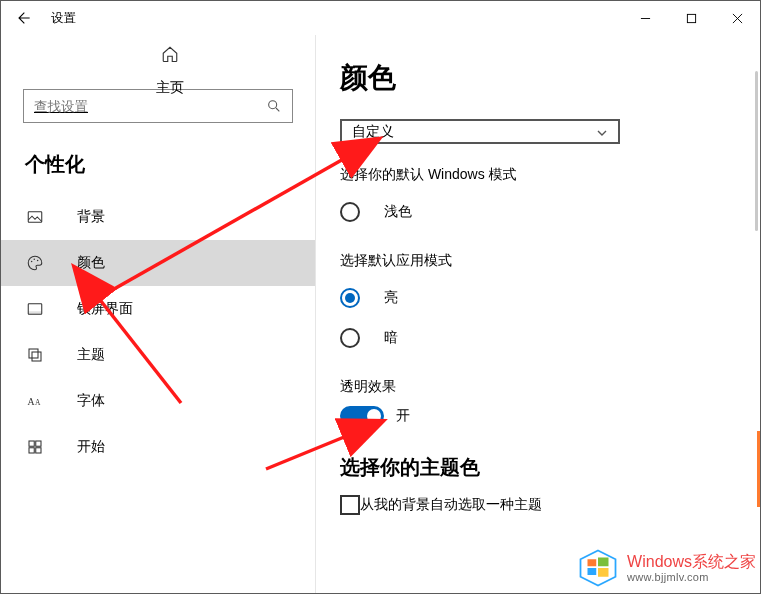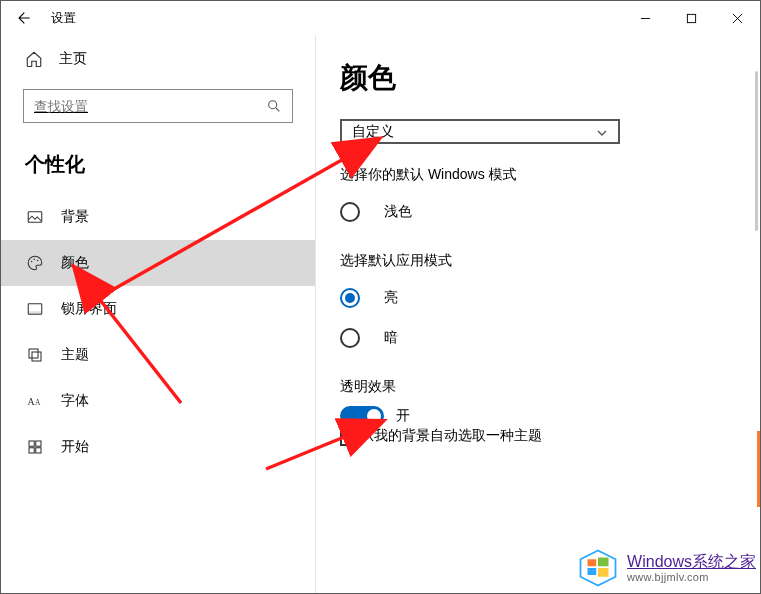--- a/index.html
+++ b/index.html
@@ -12,30 +12,30 @@
   .back-btn svg { width:16px; height:16px; }
   .title-text { font-size: 12.5px; margin-left: 6px; color:#000; }
   .win-controls { margin-left: auto; display:flex; }
   .win-btn { width:46px; height:34px; display:flex; align-items:center; justify-content:center; color:#000; }
   .win-btn svg { width:11px; height:11px; }
 
   .body-area { display:flex; height: calc(100% - 34px); }
 
   
   .sidebar { width: 315px; flex: 0 0 315px; border-right: 1px solid #e6e6e6; position:relative; }
-  .home-row { display:flex; align-items:center; gap:16px; padding: 6px 0 6px 24px; height:40px; margin-top:4px; }
+  .home-row { display:flex; align-items:center; gap:16px; padding: 6px 0 6px 24px; height:40px; margin-top:4px;flex-direction:column; }
   .home-row .icon { width:18px; height:18px; display:flex; align-items:center; justify-content:center; }
   .home-row .label { font-size:14px; }
   .search-wrap { margin: 10px 22px 0 22px; }
   .search-box { width:100%; height:34px; border:1px solid #888; display:flex; align-items:center; padding:0 10px;text-decoration:underline; }
   .search-box input { flex:1; border:none; outline:none; font-size:13.5px; background:transparent; font-family:inherit; }
   .search-box .sicon { width:16px; height:16px; color:#555; }
   .section-title { font-size:20px; font-weight:700; margin: 28px 0 16px 24px; }
   .nav-list { list-style:none; }
-  .nav-item { display:flex; align-items:center; gap:16px; height:46px; padding-left:24px; font-size:14px; cursor:pointer; }
+  .nav-item { display:flex; align-items:center; gap:32px; height:46px; padding-left:24px; font-size:14px; cursor:pointer; }
   .nav-item.selected { background:#d9d9d9; }
   .nav-item .icon { width:20px; height:20px; display:flex; align-items:center; justify-content:center; color:#333; }
   .nav-item .icon svg { width:18px; height:18px; }
 
   
   .content { flex:1; padding: 24px 24px 0 24px; overflow:hidden; position:relative; }
   .page-title { font-size:28px; font-weight:600; margin-bottom: 22px; }
   .combo { width:280px; height:25px; border:2px solid #555; display:flex; align-items:center; justify-content:space-between; padding:0 10px; font-size:14px; }
   .combo .chev { width:12px; height:12px; }
   .subhead { font-size:14px; margin-top:22px; margin-bottom:10px; }
@@ -49,21 +49,21 @@
   .toggle-label { font-size:14px; }
   .big-subhead { font-size:20px; font-weight:600; margin-top:28px; margin-bottom:14px; }
   .check-row { display:flex; align-items:center; gap:0; font-size:14px; }
   .checkbox { width:20px; height:20px; border:2px solid #333; }
 
   
   .arrows { position:absolute; left:0; top:0; width:761px; height:594px; pointer-events:none; }
 
   
   .watermark { position:absolute; right:4px; bottom:4px; display:flex; align-items:center; gap:8px; }
-  .wm-text { font-size:16px; color:#4c1d95; line-height:1.1;text-decoration:underline; }
+  .wm-text { font-size:16px; color:#ef4444; line-height:1.1; }
   .wm-url { font-size:11px; color:#666; letter-spacing:0.3px; }
   .wm-logo { width:42px; height:42px; }
 
   
   .scrollbar { position:absolute; right:2px; top:36px; width:3px; height:160px; background:#c9c9c9; border-radius:2px; }
   
   .orange-edge { position:absolute; right:0; top:430px; width:3px; height:76px; background:#ff7a2e; }
 </style>
 </head>
 <body>
@@ -210,20 +210,21 @@
         <span class="radio"></span>
         <span>暗</span>
       </div>
 
       <div class="subhead">透明效果</div>
       <div class="toggle-row">
         <span class="toggle"></span>
         <span class="toggle-label">开</span>
       </div>
 
+      <div class="big-subhead">选择你的主题色</div>
       <div class="check-row">
         <span class="checkbox"></span>
         <span>从我的背景自动选取一种主题</span>
       </div>
 
       <div class="scrollbar"></div>
     </div>
   </div>
 
   <div class="orange-edge"></div>

